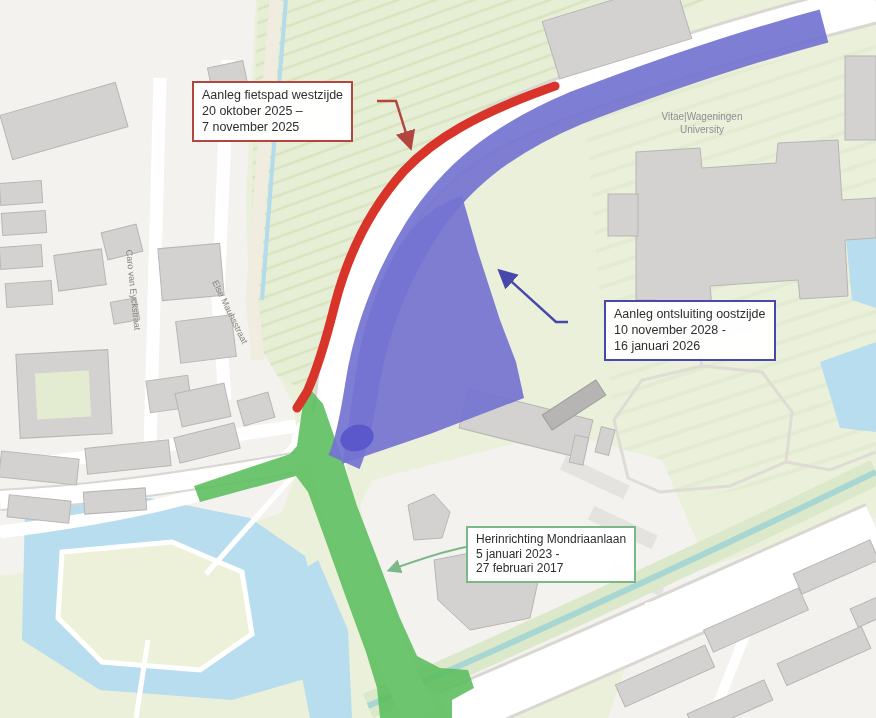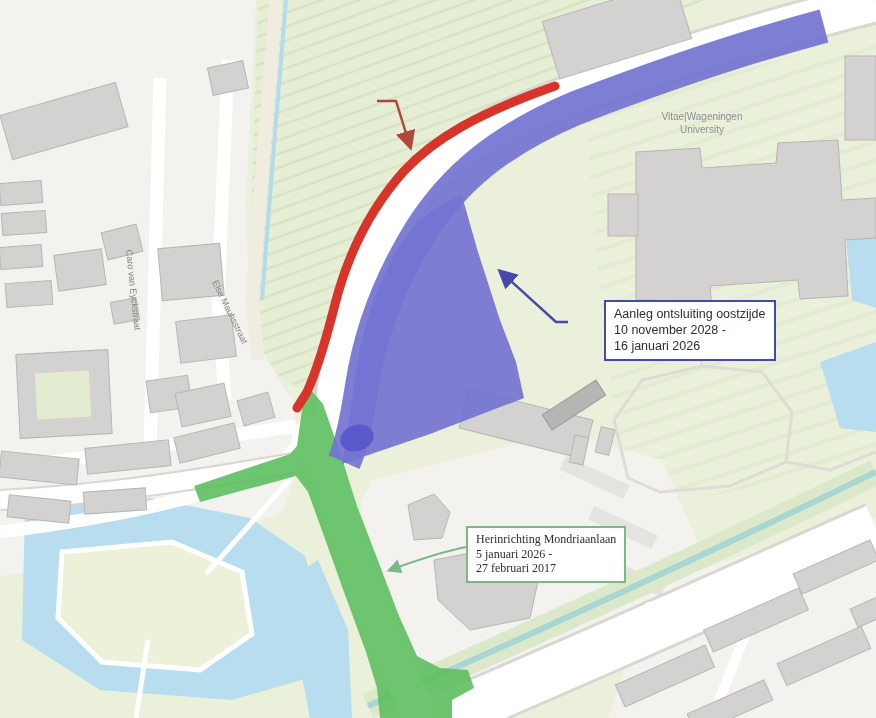--- a/index.html
+++ b/index.html
@@ -196,26 +196,31 @@
   <text class="maplabel" x="702" y="120" text-anchor="middle">Vitae|Wageningen</text>
   <text class="maplabel" x="702" y="133" text-anchor="middle">University</text>
   <text class="streetlabel" x="126" y="250" transform="rotate(84 126 250)">Caro van Eyckstraat</text>
   <text class="streetlabel" x="212" y="282" transform="rotate(64 212 282)">Else Mauhsstraat</text>
 
   <path class="arrow0" marker-end="url(#ah0)" d="M377,101 L396,101 L410,146"></path>
   <path class="arrow1" marker-end="url(#ah1)" d="M568,322 L556,322 L501,272"></path>
   <path class="arrow2" marker-end="url(#ah2)" d="M466,547 C440,552 412,562 390,570"></path>
 </svg>
 
+<div class="callout callout-0" style="border-color: rgb(178, 70, 62);">
+  <div>Aanleg fietspad westzijde</div>
+  <div>20 oktober 2025 –</div>
+  <div>7 november 2025</div>
+</div>
 
 <div class="callout callout-1" style="border-color: rgb(72, 72, 172);">
   <div>Aanleg ontsluiting oostzijde</div>
   <div>10 november 2028 -</div>
   <div>16 januari 2026</div>
 </div>
 
-<div class="callout callout-2" style="border-color: rgb(122, 184, 135); font-family: Liberation Serif, serif;">
+<div class="callout callout-2" style="border-color: rgb(122, 184, 135);">
   <div>Herinrichting Mondriaanlaan</div>
-  <div>5 januari 2026 -</div>
+  <div>5 januari 2023 -</div>
   <div>27 februari 2017</div>
 </div>
 
 </div>
 
 </body></html>

